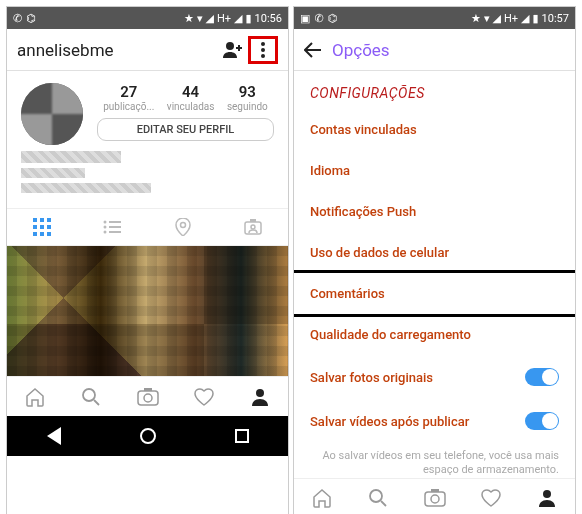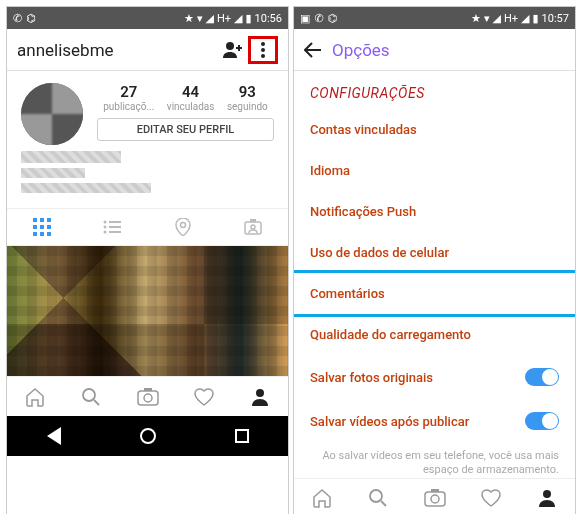--- a/index.html
+++ b/index.html
@@ -13,21 +13,21 @@
 .appbar-icon { width: 30px; display: flex; justify-content: center; align-items: center; }
 .red-box { border: 3px solid #d00; padding: 2px 4px; }
 .profile-row { display: flex; padding: 12px 14px 6px; gap: 14px; }
 .avatar { width: 62px; height: 62px; border-radius: 50%; background: linear-gradient(135deg,#aaa,#666,#333,#888); filter: blur(0); overflow: hidden; position: relative; }
 .avatar::after { content:""; position:absolute; inset:0; background: repeating-conic-gradient(#999 0 25%, #555 0 50%); border-radius:50%; transform: scale(1.1); filter: blur(1px); }
 .stats { flex: 1; display: flex; flex-direction: column; }
 .stat-nums { display: flex; justify-content: space-around; }
 .stat { text-align: center; }
 .stat-n { font-size: 15px; font-weight: 600; color: #222; }
 .stat-l { font-size: 10px; color: #999; }
-.edit-btn { margin-top: 6px; border: 1px solid #ccc; border-radius: 3px; text-align: center; font-size: 11px; padding: 4px 0; color: #444; font-weight: 500; }
+.edit-btn { margin-top: 6px; border: 1px solid #ccc; border-radius: 9px; text-align: center; font-size: 11px; padding: 4px 0; color: #444; font-weight: 500; }
 .bio { padding: 0 14px 10px; }
 .bio-line { height: 12px; margin-bottom: 5px; background: repeating-linear-gradient(45deg,#ddd,#ddd 4px,#ccc 4px,#ccc 8px); }
 .bio-line.w1 { width: 100px; }
 .bio-line.w2 { width: 64px; height: 10px; }
 .bio-line.w3 { width: 130px; height: 10px; }
 .view-tabs { display: flex; border-top: 1px solid #eee; border-bottom: 1px solid #eee; height: 38px; }
 .view-tab { flex: 1; display: flex; align-items: center; justify-content: center; color: #bbb; }
 .view-tab.active { color: #3897f0; }
 .grid-img { height: 130px; background:
   repeating-linear-gradient(0deg, rgba(0,0,0,.1) 0 10px, transparent 10px 20px),
@@ -41,21 +41,21 @@
 .bottom-tabs { display: flex; height: 40px; border-top: 1px solid #eee; }
 .bottom-tab { flex: 1; display: flex; align-items: center; justify-content: center; color: #999; }
 .bottom-tab.active { color: #222; }
 .navbar { background: #000; height: 40px; display: flex; justify-content: space-around; align-items: center; }
 .tri { width:0; height:0; border-top: 9px solid transparent; border-bottom: 9px solid transparent; border-right: 14px solid #fff; }
 .circ { width: 16px; height: 16px; border: 2px solid #fff; border-radius: 50%; }
 .sq { width: 14px; height: 14px; border: 2px solid #fff; }
 .options-title { font-size: 17px; color: #8b5cf6; margin-left: 10px; }
 .section-h { font-size: 14px; color: #b91c1c; padding: 14px 16px 8px; letter-spacing: .5px; font-style: italic; }
 .setting { padding: 13px 16px; font-size: 13px; color: #c2410c; font-weight: 500; display: flex; align-items: center; justify-content: space-between; }
-.setting.hl { border: 3px solid #0ea5e9; margin: -3px; position: relative; z-index: 1; }
+.setting.hl { border: 3px solid #000000; margin: -3px; position: relative; z-index: 1; }
 .toggle { width: 34px; height: 18px; background: #3897f0; border-radius: 10px; position: relative; }
 .toggle::after { content:""; position:absolute; right:1px; top:1px; width:16px; height:16px; background:#fff; border-radius:50%; }
 .hint { font-size: 11px; color: #aaa; padding: 6px 16px 0; line-height: 1.3; text-align: right; }
 .scroll-area { flex: 1; overflow: hidden; }
 svg { display: block; }
 </style>
 </head>
 <body>
 
 <div class="phone">

